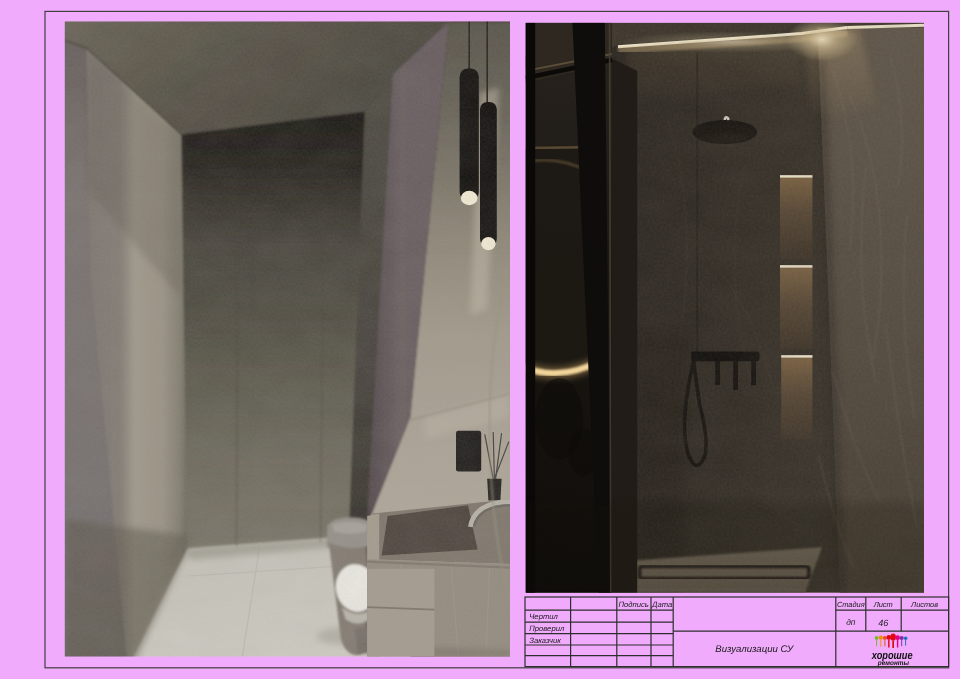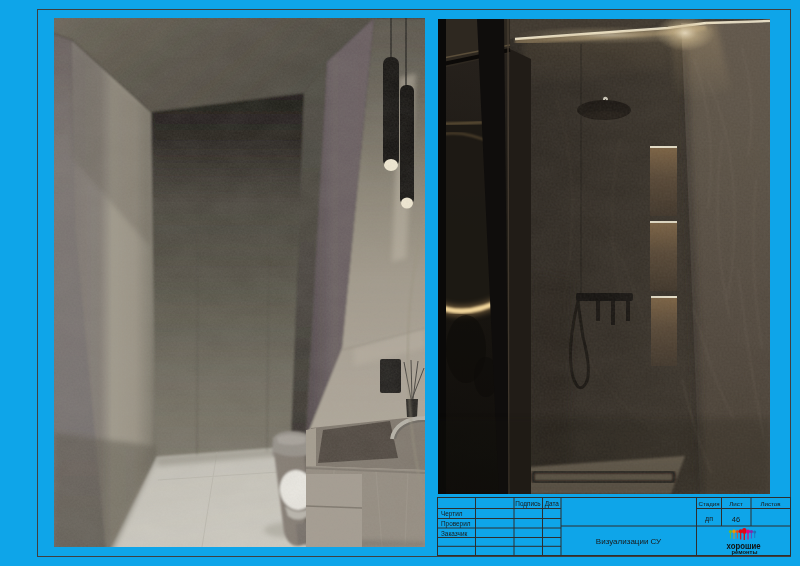--- a/index.html
+++ b/index.html
@@ -1,16 +1,16 @@
 <!DOCTYPE html>
 <html><head>
 <meta charset="utf-8">
 <style>
   html,body{margin:0;padding:0;background:#ffffff;}
-  #page{position:relative;width:800px;height:566px;background:#0ea5e9;overflow:hidden;font-family:"Liberation Sans",sans-serif;}
+  #page{position:relative;width:800px;height:566px;background:#f0abfc;overflow:hidden;font-family:"Liberation Sans",sans-serif;font-style:italic;}
   .abs{position:absolute;}
 </style>
 </head>
 <body>
 <div id="page">
 
   <div class="abs" style="left:37px;top:9px;width:752px;height:546px;border:1px solid #3f3f3f;"></div>
 
   <svg class="abs" style="left:54px;top:18px;" width="371" height="529" viewBox="0 0 371 529">
     <defs>

